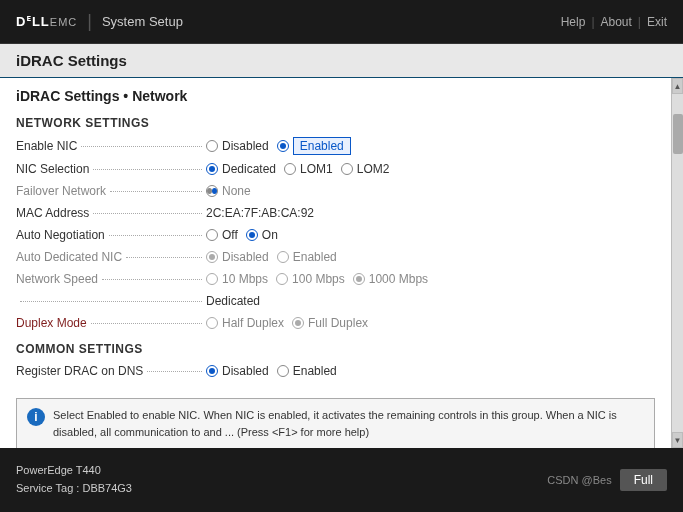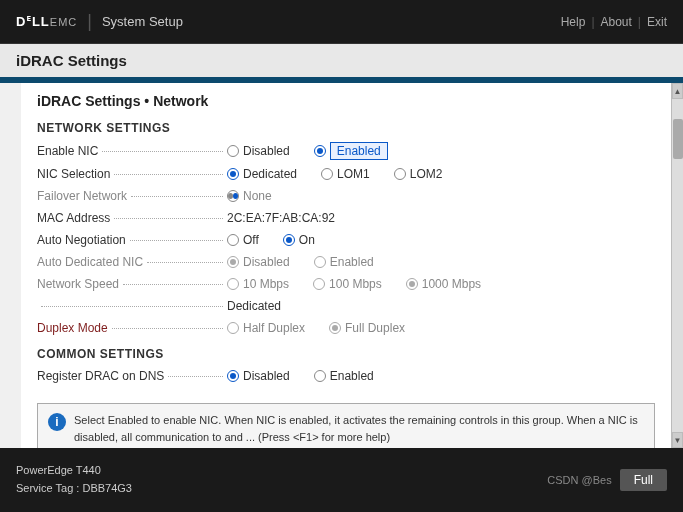--- a/index.html
+++ b/index.html
@@ -58,36 +58,35 @@
       flex-direction: column;
     }
 
     
     .idrac-title-bar {
       background: #e8e8e8;
       padding: 8px 16px;
       font-size: 15px;
       font-weight: bold;
       color: #222;
-      border-bottom: 6px solid #0c4a6e;
+      border-bottom: 1px solid #0c4a6e;
     }
 
     
     .main-content {
       display: flex;
       flex: 1;
       overflow: hidden;
     }
 
     .content-area {
       flex: 1;
       overflow-y: auto;
       background: #fff;
       padding: 0;
-      margin-left: 21px;
     }
 
     
     .scrollbar {
       width: 12px;
       background: #ddd;
       border-left: 1px solid #bbb;
       display: flex;
       flex-direction: column;
       align-items: center;
@@ -170,21 +169,21 @@
       gap: 10px;
       font-size: 12px;
       color: #333;
       flex: 1;
     }
 
     
     .radio-group {
       display: flex;
       align-items: center;
-      gap: 24px;
+      gap: 8px;
     }
 
     .radio-item {
       display: flex;
       align-items: center;
       gap: 4px;
       cursor: pointer;
     }
 
     .radio-circle {

